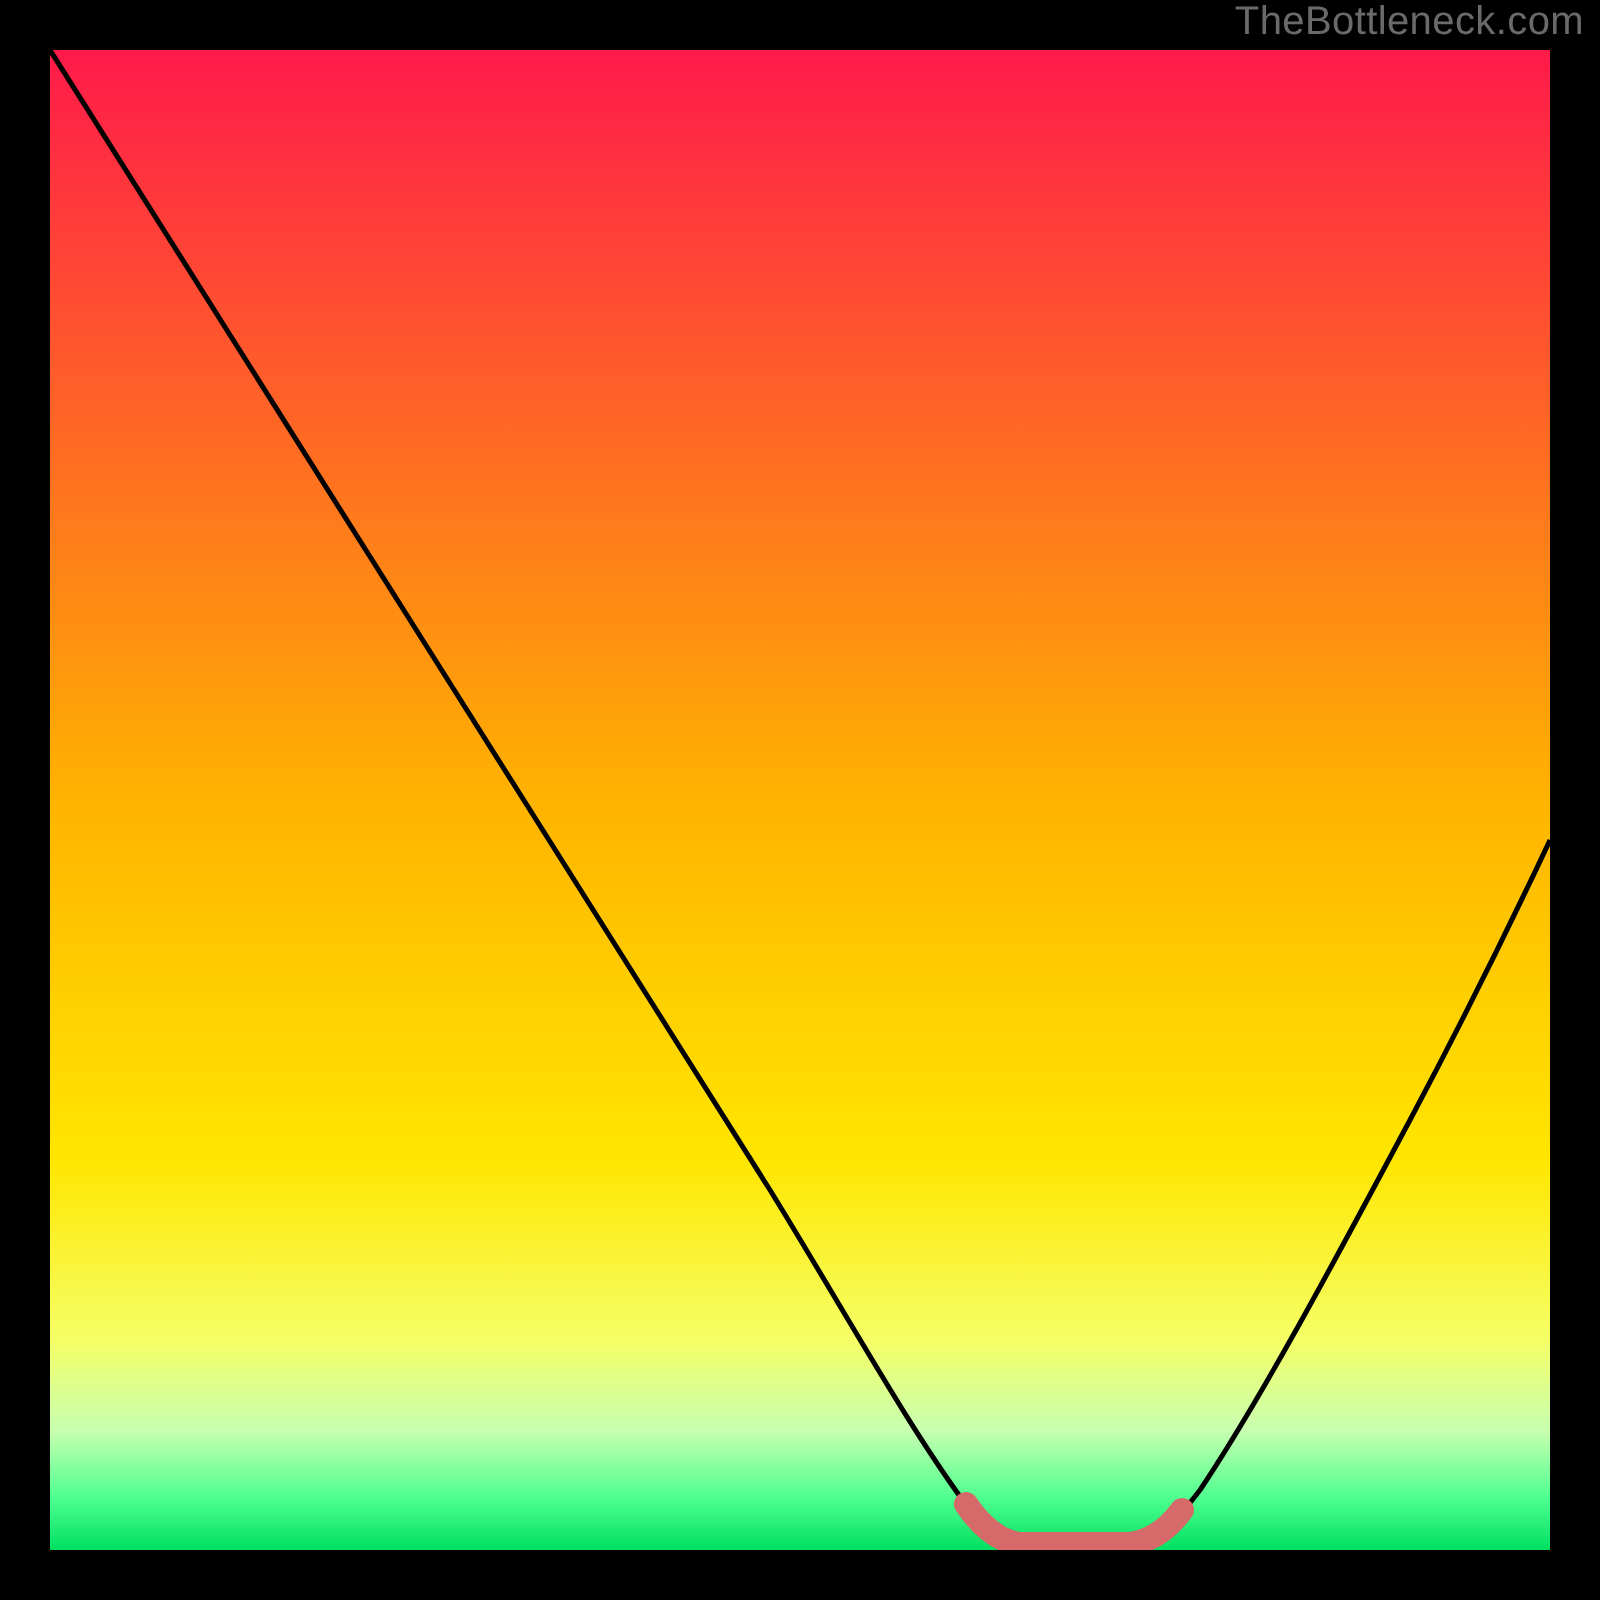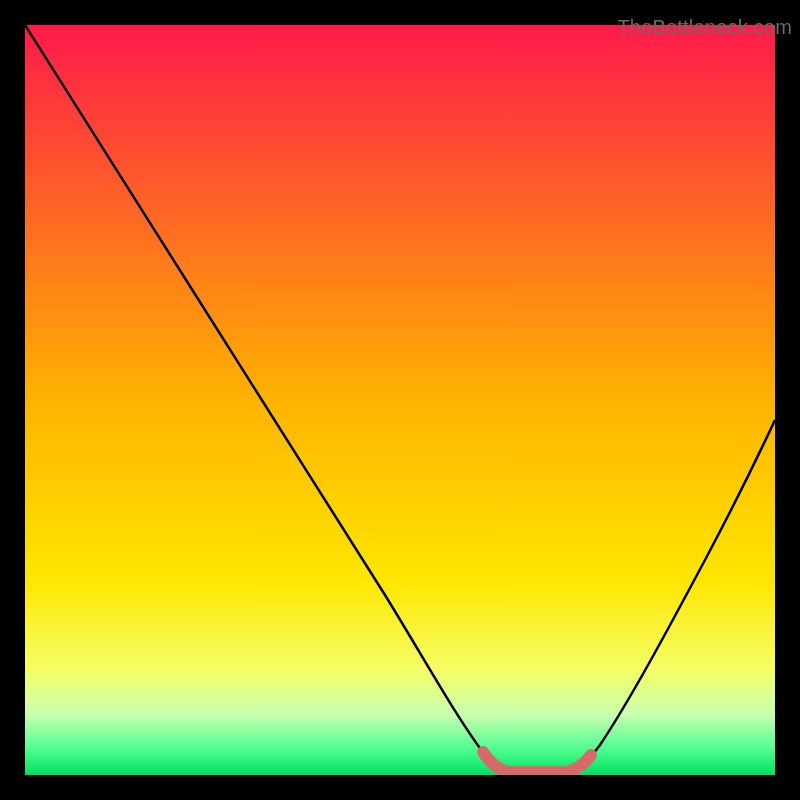--- a/index.html
+++ b/index.html
@@ -20,21 +20,21 @@
   .plot {
     position: absolute;
     left: 25px;
     top: 25px;
     width: 750px;
     height: 750px;
     overflow: hidden;
   }
   .attrib {
     position: absolute;
-    top: 16px;
+    top: 0;
     right: 8px;
     color: #6a6a6a;
     font-size: 20px;
     font-weight: 500;
     letter-spacing: 0.2px;
   }
   svg { display: block; }
 </style>
 </head>
 <body>

